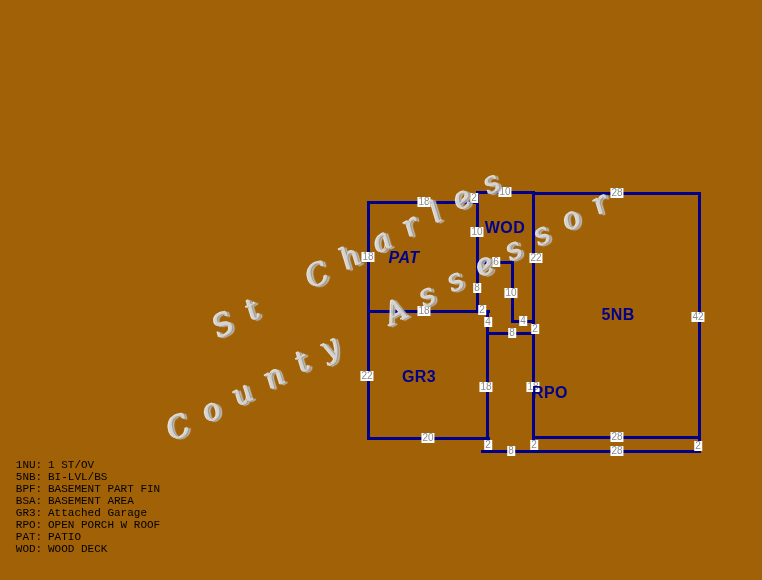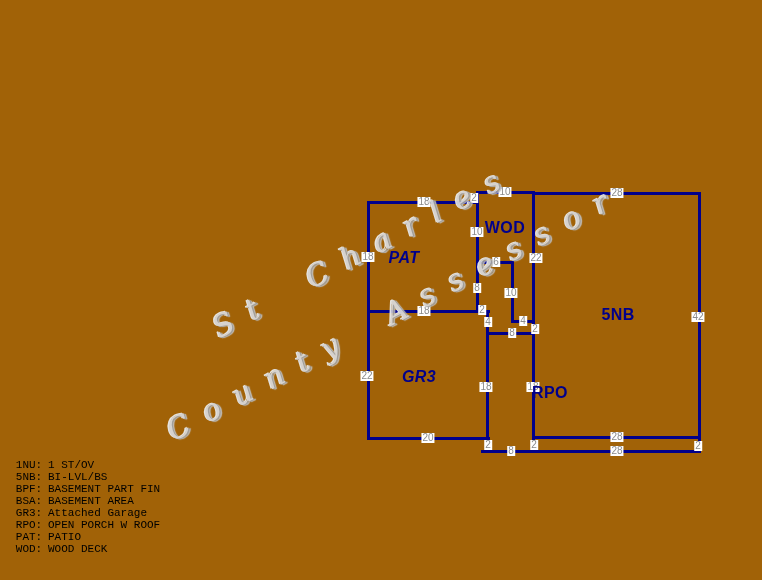--- a/index.html
+++ b/index.html
@@ -91,21 +91,21 @@
       <span class="dim" style="left: 533px; top: 387px; color: rgb(138, 138, 138);">18</span>
       <span class="dim" style="left: 428px; top: 438px; color: rgb(138, 138, 138);">20</span>
       <span class="dim" style="left: 617px; top: 437px; color: rgb(138, 138, 138);">28</span>
       <span class="dim" style="left: 488px; top: 445px; color: rgb(138, 138, 138);">2</span>
       <span class="dim" style="left: 534px; top: 445px; color: rgb(138, 138, 138);">2</span>
       <span class="dim" style="left: 511px; top: 451px; color: rgb(138, 138, 138);">8</span>
       <span class="dim" style="left: 617px; top: 451px; color: rgb(138, 138, 138);">28</span>
       <span class="dim" style="left: 698px; top: 446px; color: rgb(138, 138, 138);">2</span>
       <span class="area" style="left: 404px; top: 258px; color: rgb(0, 0, 139); font-style: italic;">PAT</span>
       <span class="area" style="left: 505px; top: 228px; color: rgb(0, 0, 139);">WOD</span>
-      <span class="area" style="left: 419px; top: 377px; color: rgb(0, 0, 139); font-style: italic;">GR3</span>
+      <span class="area" style="left: 419px; top: 377px; color: rgb(0, 0, 139);">GR3</span>
       <span class="area" style="left: 506px; top: 393px; color: rgb(0, 0, 139); margin-left: 44px;">RPO</span>
       <span class="area" style="left: 618px; top: 315px; color: rgb(0, 0, 139);">5NB</span>
     </div>
 
   <div id="wm1" class="wm">St Charles</div>
   <div id="wm2" class="wm">County Assessor</div>
 
   <div class="legend">
     <div id="legend-rows">
         <div class="legend-row">

